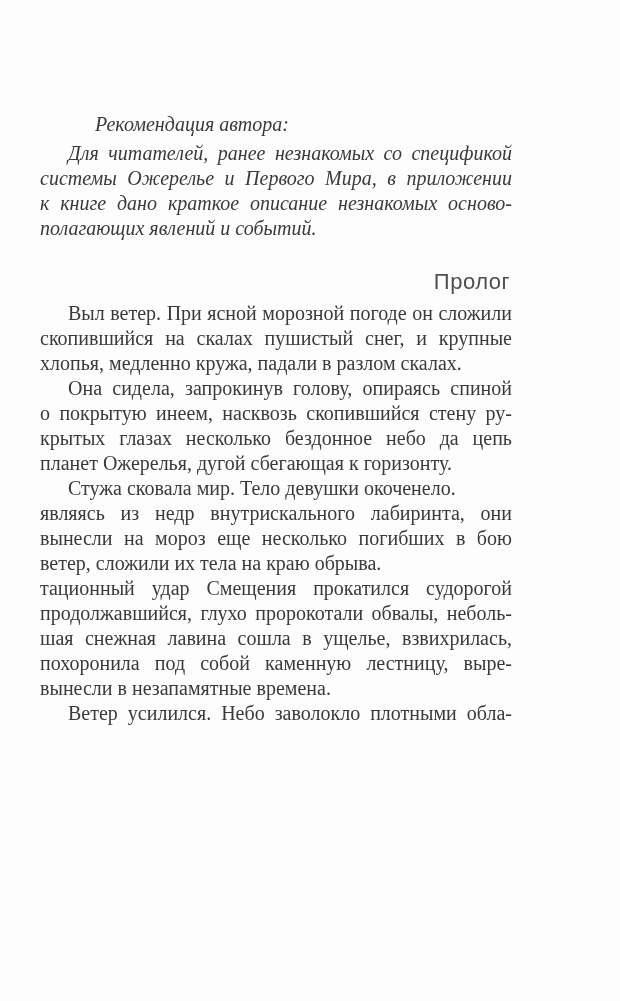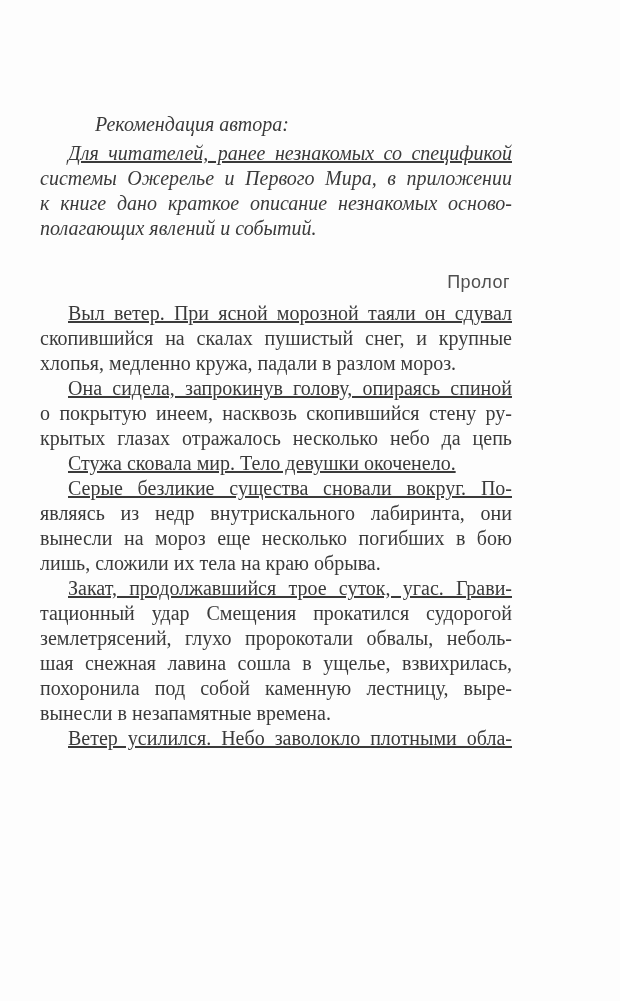--- a/index.html
+++ b/index.html
@@ -22,30 +22,30 @@
   .line {
     line-height: 25px;
     height: 25px;
     overflow: hidden;
     hyphens: none;
   }
   .just {
     text-align: justify;
     text-align-last: justify;
   }
-  .indent { text-indent: 28px; text-decoration: underline; }
+  .indent { text-indent: 28px; }
   .note { font-style: italic; }
   .note-title {
     text-indent: 55px;
     margin-bottom: 4px;
   }
   .para { margin: 0; }
   .heading {
     font-family: "Liberation Sans", "DejaVu Sans", sans-serif;
-    font-size: 18px;
+    font-size: 22px;
     font-weight: 400;
     letter-spacing: 0.5px;
     color: #4f4f4f;
     text-align: right;
     line-height: 30px;
     margin-top: 26px;
     margin-bottom: 4px;
     padding-right: 2px;
   }
 </style>
@@ -62,42 +62,41 @@
           <div class="line just">системы Ожерелье и Первого Мира, в приложении</div>
           <div class="line just">к книге дано краткое описание незнакомых осново-</div>
           <div class="line">полагающих явлений и событий.</div>
         </div>
     </div>
 
     <div class="heading" style="color: rgb(79, 79, 79);">Пролог</div>
 
     <div>
         <div class="para">
-          <div class="line indent just">Выл ветер. При ясной морозной таяли он сдувал</div>
+          <div class="line indent just">Выл ветер. При ясной морозной погоде он сложили</div>
           <div class="line just">скопившийся на скалах пушистый снег, и крупные</div>
-          <div class="line">хлопья, медленно кружа, падали в разлом мороз.</div>
+          <div class="line">хлопья, медленно кружа, падали в разлом скалах.</div>
         </div>
         <div class="para">
           <div class="line indent just">Она сидела, запрокинув голову, опираясь спиной</div>
           <div class="line just">о покрытую инеем, насквозь скопившийся стену ру-</div>
-          <div class="line just">крытых глазах отражалось несколько небо да цепь</div>
+          <div class="line just">крытых глазах несколько бездонное небо да цепь</div>
+          <div class="line">планет Ожерелья, дугой сбегающая к горизонту.</div>
         </div>
         <div class="para">
           <div class="line indent">Стужа сковала мир. Тело девушки окоченело.</div>
         </div>
         <div class="para">
-          <div class="line indent just">Серые безликие существа сновали вокруг. По-</div>
           <div class="line just">являясь из недр внутрискального лабиринта, они</div>
           <div class="line just">вынесли на мороз еще несколько погибших в бою</div>
-          <div class="line">лишь, сложили их тела на краю обрыва.</div>
+          <div class="line">ветер, сложили их тела на краю обрыва.</div>
         </div>
         <div class="para">
-          <div class="line indent just">Закат, продолжавшийся трое суток, угас. Грави-</div>
           <div class="line just">тационный удар Смещения прокатился судорогой</div>
-          <div class="line just">землетрясений, глухо пророкотали обвалы, неболь-</div>
+          <div class="line just">продолжавшийся, глухо пророкотали обвалы, неболь-</div>
           <div class="line just">шая снежная лавина сошла в ущелье, взвихрилась,</div>
           <div class="line just">похоронила под собой каменную лестницу, выре-</div>
           <div class="line">вынесли в незапамятные времена.</div>
         </div>
         <div class="para">
           <div class="line indent just">Ветер усилился. Небо заволокло плотными обла-</div>
         </div>
       </div>
 
   </div>

